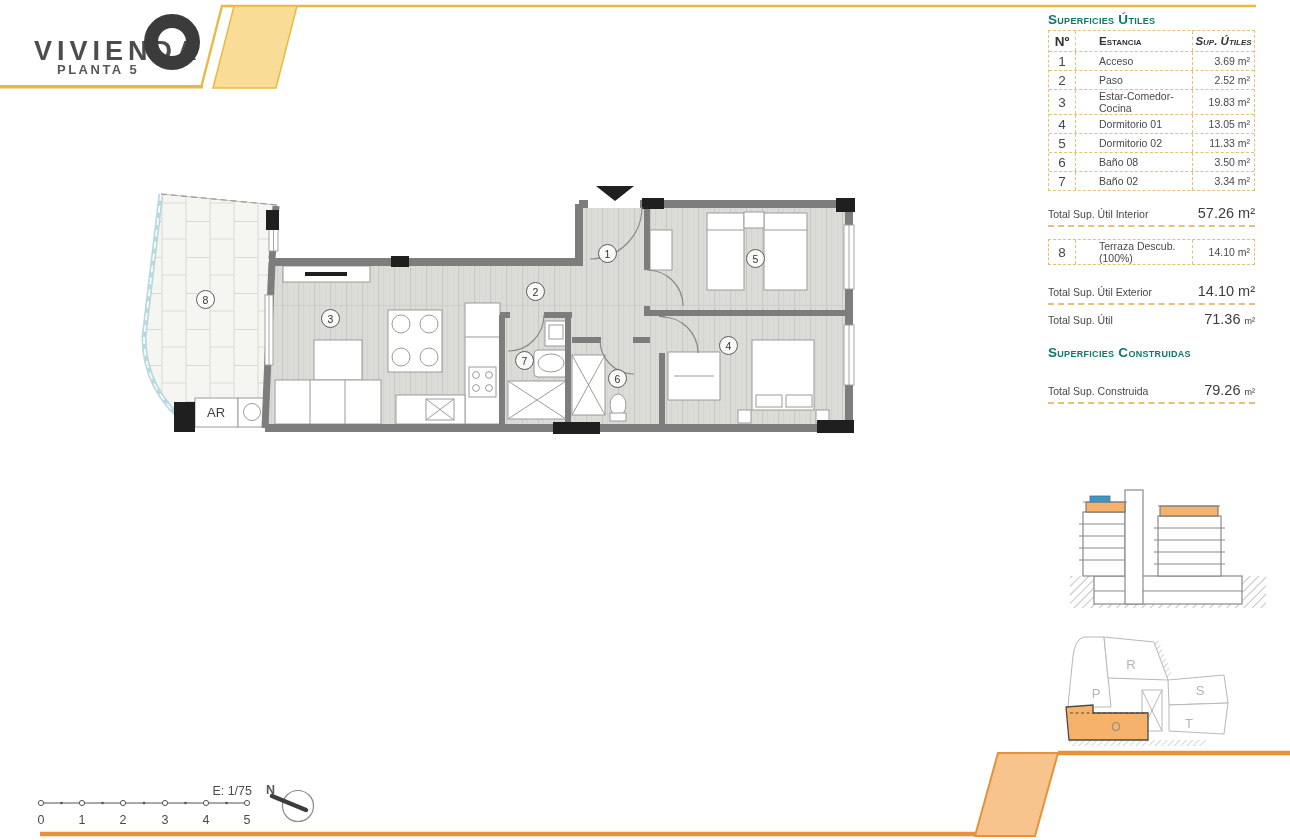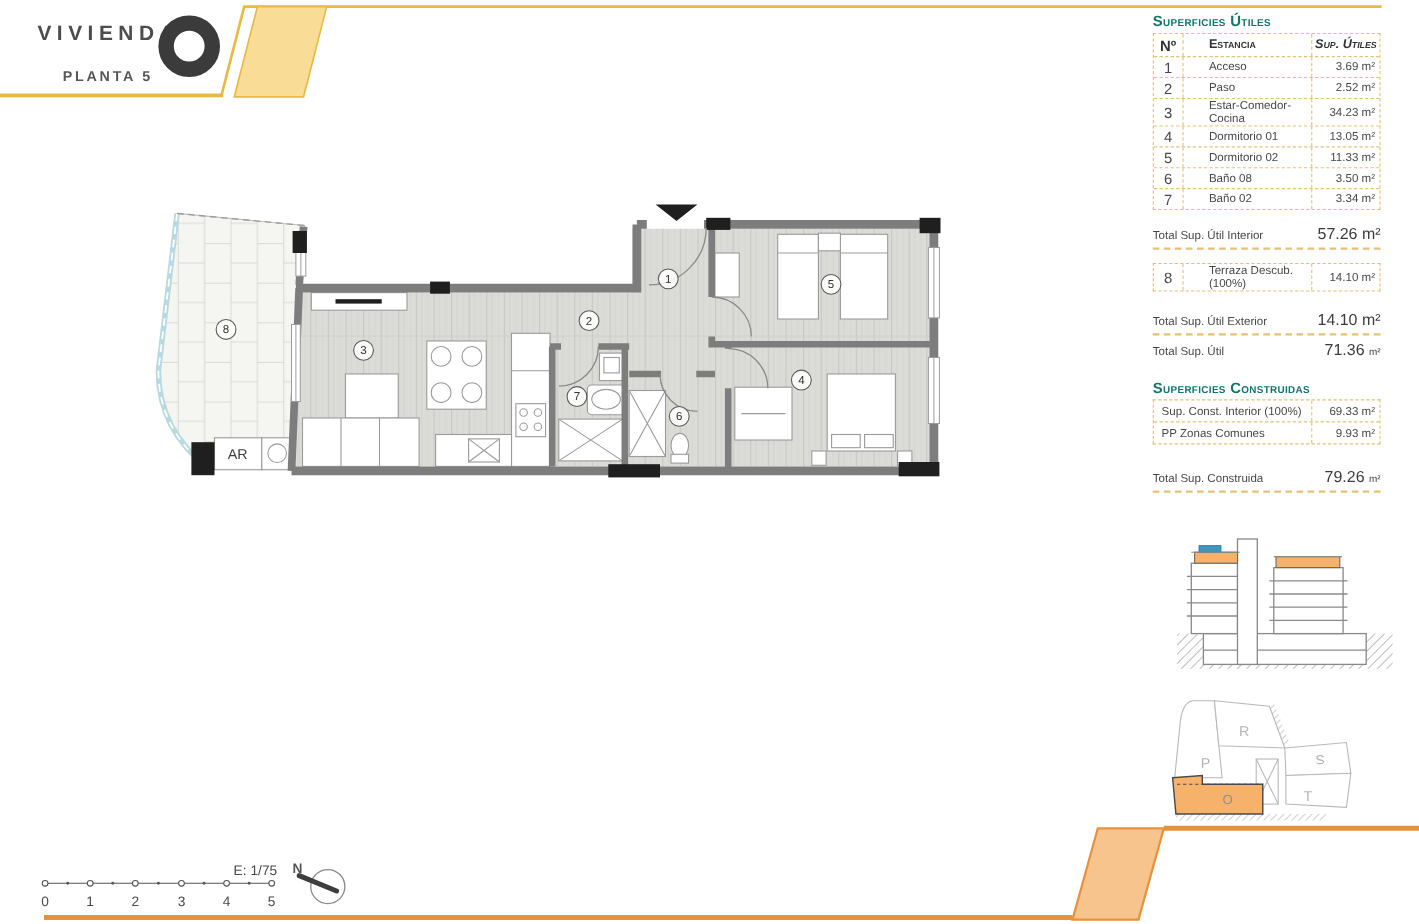--- a/index.html
+++ b/index.html
@@ -2,21 +2,21 @@
 <html><head>
 <meta charset="utf-8">
 <style>
   html,body{margin:0;padding:0;background:#e8e8e8;}
   #sheet{position:relative;width:1290px;height:840px;background:#ffffff;overflow:hidden;
          font-family:"Liberation Sans","DejaVu Sans",sans-serif;color:#3f3f3f;}
   svg{display:block}
   .abs{position:absolute;}
 
   
-  .brand-title{position:absolute;left:34px;top:20px;font-size:19px;font-weight:bold;
+  .brand-title{position:absolute;left:34px;top:36px;font-size:27px;font-weight:bold;
                letter-spacing:5px;color:#4d4d4d;}
   .brand-ring{position:absolute;left:144px;top:14px;width:28px;height:28px;
               border:14px solid #3b3b3b;border-radius:50%;}
   .brand-sub{position:absolute;left:57px;top:62px;font-size:13px;font-weight:bold;
              letter-spacing:2.5px;color:#585858;}
 
   
   .panel{position:absolute;left:1048px;top:12px;width:207px;font-size:10.5px;color:#484848;}
   .panel-title{font-size:13.5px;font-weight:bold;font-variant:small-caps;color:#0f766e;
                letter-spacing:.3px;margin:0 0 3px 0;}
@@ -209,21 +209,21 @@
         <div class="c-area">3.69 m²</div>
       </div>
       <div class="srow">
         <div class="c-num">2</div>
         <div class="c-room">Paso</div>
         <div class="c-area">2.52 m²</div>
       </div>
       <div class="srow">
         <div class="c-num">3</div>
         <div class="c-room">Estar-Comedor-Cocina</div>
-        <div class="c-area">34.23 m²</div>
+        <div class="c-area">19.83 m²</div>
       </div>
       <div class="srow">
         <div class="c-num">4</div>
         <div class="c-room">Dormitorio 01</div>
         <div class="c-area">13.05 m²</div>
       </div>
       <div class="srow">
         <div class="c-num">5</div>
         <div class="c-room">Dormitorio 02</div>
         <div class="c-area">11.33 m²</div>
@@ -259,30 +259,20 @@
       <span class="val">14.10 m²</span>
     </div>
     <hr class="dash-rule">
 
     <div class="total-line" style="margin-top:6px">
       <span class="lab">Total Sup. Útil</span>
       <span class="val big-orange"><span>71.36</span>&nbsp;<span class="unit">m²</span></span>
     </div>
 
     <div class="panel-title" style="margin-top:18px">Superficies Construidas</div>
-    <div class="cbox">
-      <div class="crow">
-        <div class="c-lab">Sup. Const. Interior (100%)</div>
-        <div class="c-val">69.33 m²</div>
-      </div>
-      <div class="crow">
-        <div class="c-lab">PP Zonas Comunes</div>
-        <div class="c-val">9.93 m²</div>
-      </div>
-    </div>
 
     <div class="total-line" style="margin-top:22px">
       <span class="lab">Total Sup. Construida</span>
       <span class="val big-orange"><span>79.26</span>&nbsp;<span class="unit">m²</span></span>
     </div>
     <hr class="dash-rule">
   </div>
 
   <svg class="abs" style="left:1068px;top:486px" width="200" height="130" viewBox="0 0 200 130">
     <defs>

